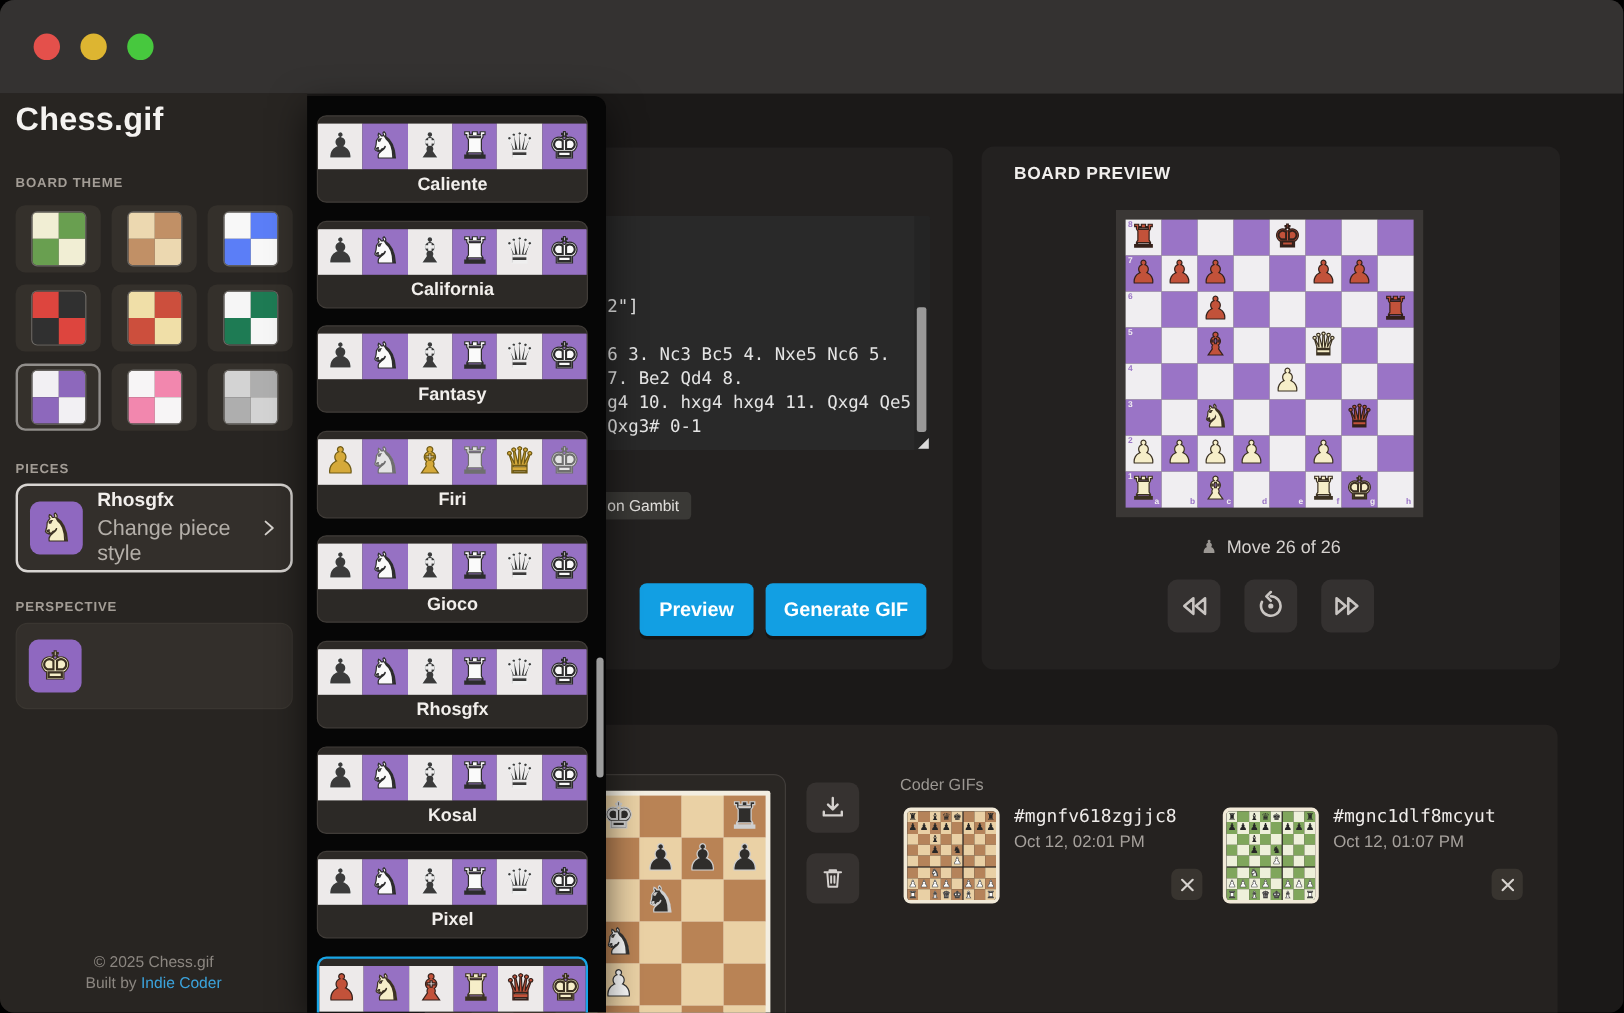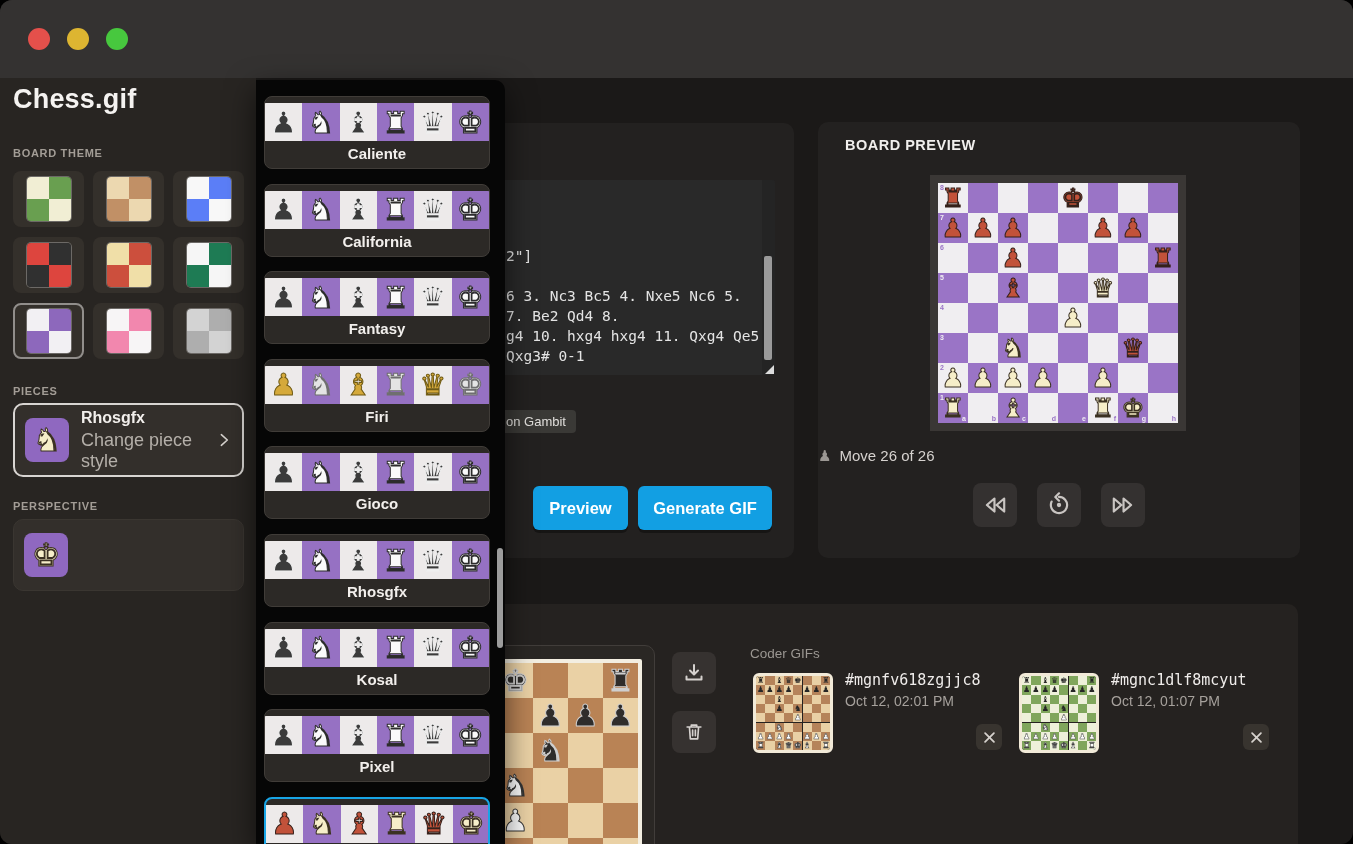--- a/index.html
+++ b/index.html
@@ -52,21 +52,21 @@
   .btn-preview{left:252px;width:95px;} .btn-generate{left:357px;width:134px;}
 
   
   .bp-heading{position:absolute;left:27px;top:15px;margin:0;font-size:14.5px;font-weight:700;color:#f1efed;letter-spacing:.5px;}
   .board-frame{position:absolute;left:112px;top:53px;width:256px;height:256px;background:#3a3735;padding:0;}
   .board{position:absolute;left:8px;top:8px;}
   .sq{position:absolute;}
   .sq .coord{position:absolute;font-size:7px;font-weight:700;}
   .coord.rank{left:2px;top:1px;} .coord.file{right:2px;bottom:1px;}
   .piece{font-family:"DejaVu Sans","Liberation Sans",sans-serif;display:block;text-align:center;}
-  .move-row{position:absolute;left:0;top:325px;width:100%;font-size:15px;color:#d6d2cf;}
+  .move-row{position:absolute;left:0;top:325px;width:100%;text-align:center;font-size:15px;color:#d6d2cf;}
   .move-row .pawn-ico{color:#9b9793;font-family:"DejaVu Sans",sans-serif;font-size:15px;margin-right:8px;}
   .controls{position:absolute;left:0;top:361px;width:100%;display:flex;justify-content:center;gap:20px;}
   .ctl-btn{width:44px;height:44px;background:#343130;border:none;border-radius:8px;display:flex;align-items:center;justify-content:center;cursor:pointer;}
 
   
   .gif-card{position:absolute;left:68px;top:41px;width:304px;height:300px;background:#2a2724;border:1px solid #413d3a;border-radius:10px;}
   .gif-frame{position:absolute;left:4px;top:13px;width:288px;height:288px;background:#f3eee1;border-radius:2px;}
   .sq-btn{position:absolute;width:44px;height:42px;background:#363230;border:none;border-radius:8px;display:flex;align-items:center;justify-content:center;cursor:pointer;}
   .btn-dl{left:391px;top:48px;} .btn-tr{left:391px;top:107px;}
   .recent-label{position:absolute;left:469px;top:42px;font-size:13.5px;color:#9b9792;}
@@ -193,20 +193,24 @@
         </svg>
     </button>
 
     <div class="sec-label lbl-persp">PERSPECTIVE</div>
     <button class="side-card card-persp">
       <span class="pcicon">
           <span class="piece" id="perspGlyph" style="color: rgb(246, 238, 201); -webkit-text-stroke: 1px rgb(59, 49, 34);">♚</span>
         </span>
     </button>
 
+    <div class="side-footer">
+      <div>© 2025 Chess.gif</div>
+      <div><span>Built by</span> <a>Indie Coder</a></div>
+    </div>
   </aside>
 
   <section class="panel pgn-panel">
     <div class="pgn-area">
       <div class="pgn-text" id="pgnText">
 
 
 2"]
 
 6 3. Nc3 Bc5 4. Nxe5 Nc6 5.

